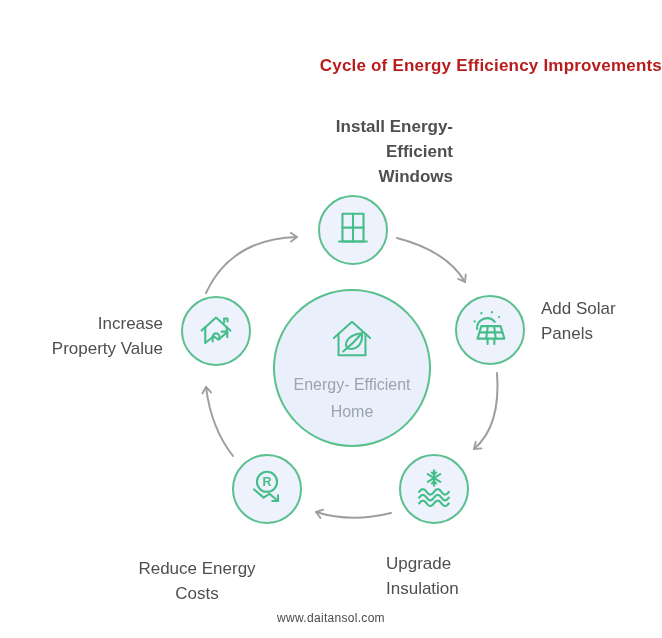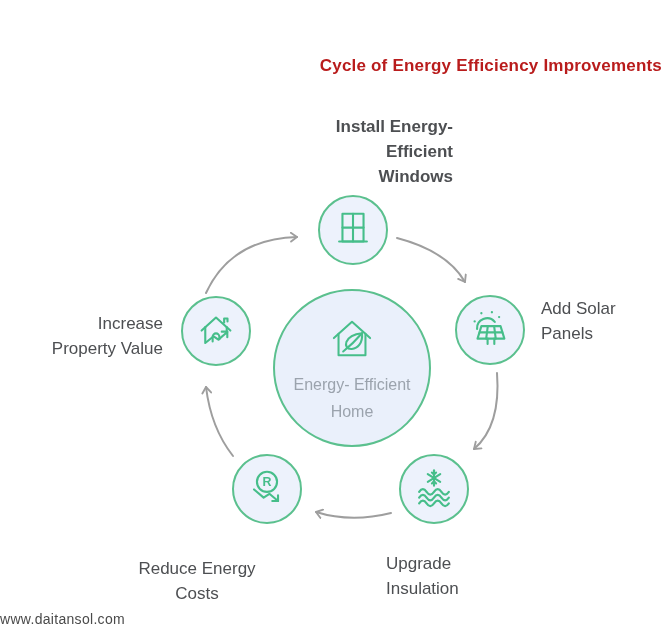--- a/index.html
+++ b/index.html
@@ -36,22 +36,22 @@
     box-sizing:border-box; display:flex; flex-direction:column;
     align-items:center; justify-content:flex-start;
   }
   .center-circle svg { margin-top:22px; }
   .center-label {
     margin-top:6px; color:#9BA3AD; font-size:16px; line-height:27px;
     text-align:center; white-space:pre-line;
   }
   .arrows { position:absolute; left:0; top:0; pointer-events:none; }
   .footer {
-    position:absolute; top:611px; left:0; width:100%; text-align:left;
-    color:#4A4A4A; font-size:14px; letter-spacing:.3px;
+    position:absolute; top:611px; left:0; width:100%; text-align:center;
+    color:#4A4A4A; font-size:12px; letter-spacing:.3px;
   }
   .ic { stroke:#46BE8A; fill:none; stroke-width:2.2; stroke-linecap:round; stroke-linejoin:round; }
   .ic-fill { fill:#46BE8A; stroke:none; }
 </style>
 </head>
 <body>
 
 <div class="frame">
 
   <div class="title">Cycle of Energy Efficiency Improvements</div>

